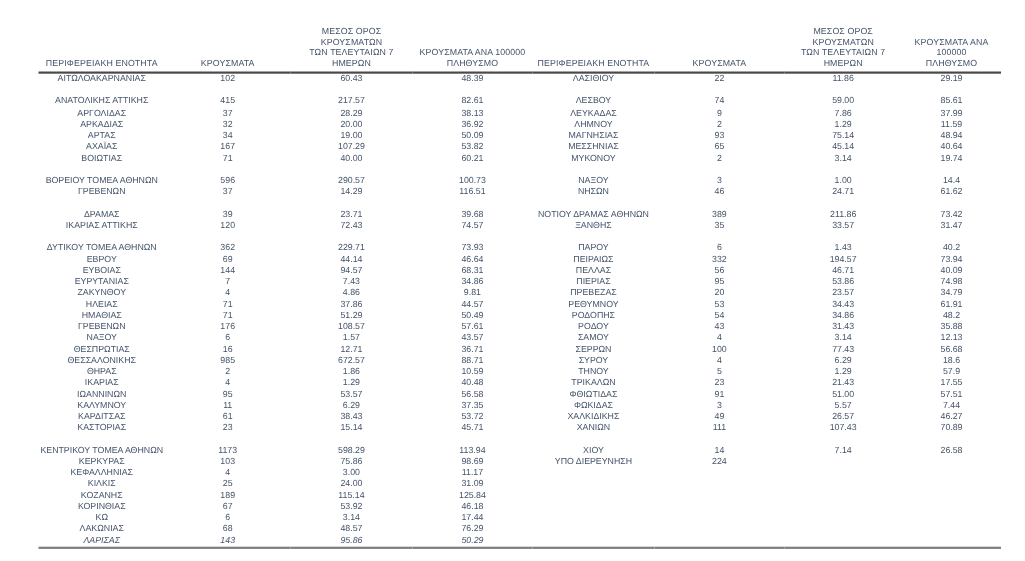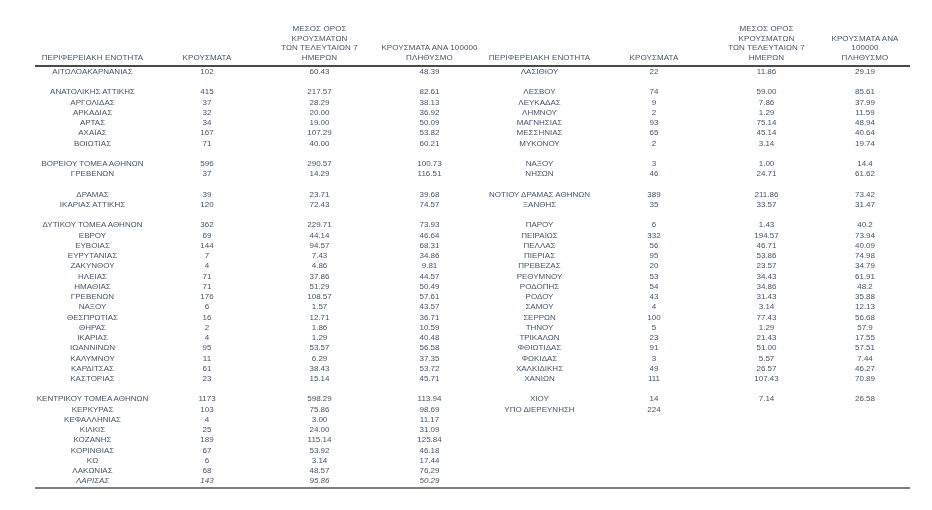--- a/index.html
+++ b/index.html
@@ -340,20 +340,30 @@
           <td>ΘΕΣΠΡΩΤΙΑΣ</td>
           <td>16</td>
           <td>12.71</td>
           <td>36.71</td>
           <td>ΣΕΡΡΩΝ</td>
           <td>100</td>
           <td>77.43</td>
           <td>56.68</td>
         </tr>
         <tr>
+          <td>ΘΕΣΣΑΛΟΝΙΚΗΣ</td>
+          <td>985</td>
+          <td>672.57</td>
+          <td>88.71</td>
+          <td>ΣΥΡΟΥ</td>
+          <td>4</td>
+          <td>6.29</td>
+          <td>18.6</td>
+        </tr>
+        <tr>
           <td>ΘΗΡΑΣ</td>
           <td>2</td>
           <td>1.86</td>
           <td>10.59</td>
           <td>ΤΗΝΟΥ</td>
           <td>5</td>
           <td>1.29</td>
           <td>57.9</td>
         </tr>
         <tr>

